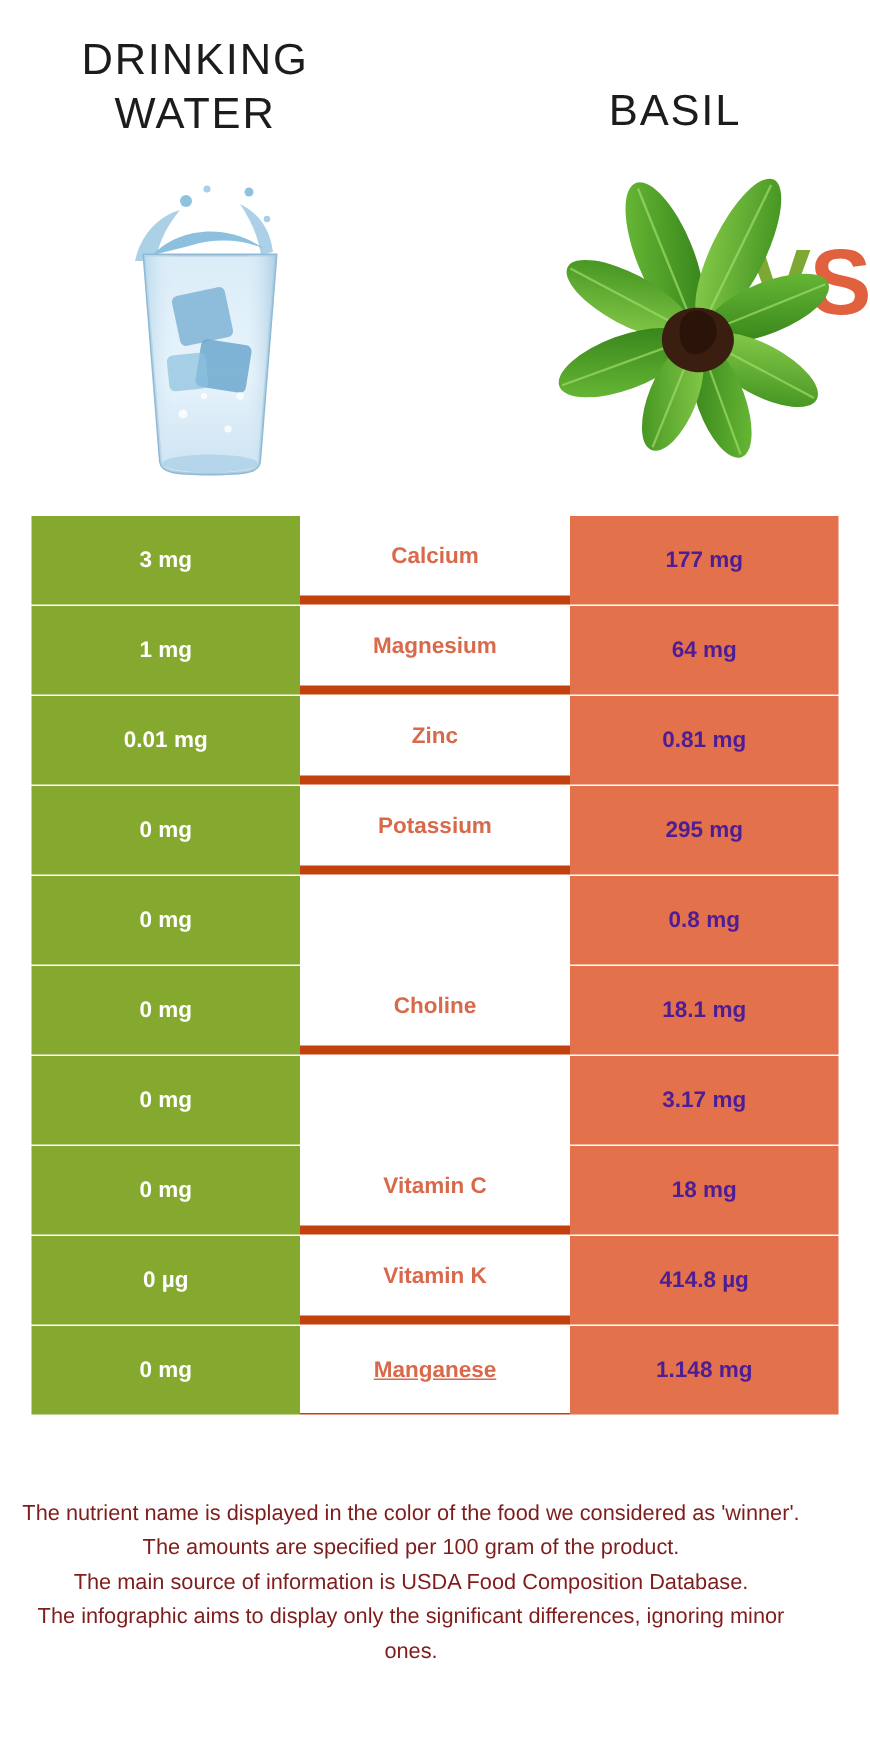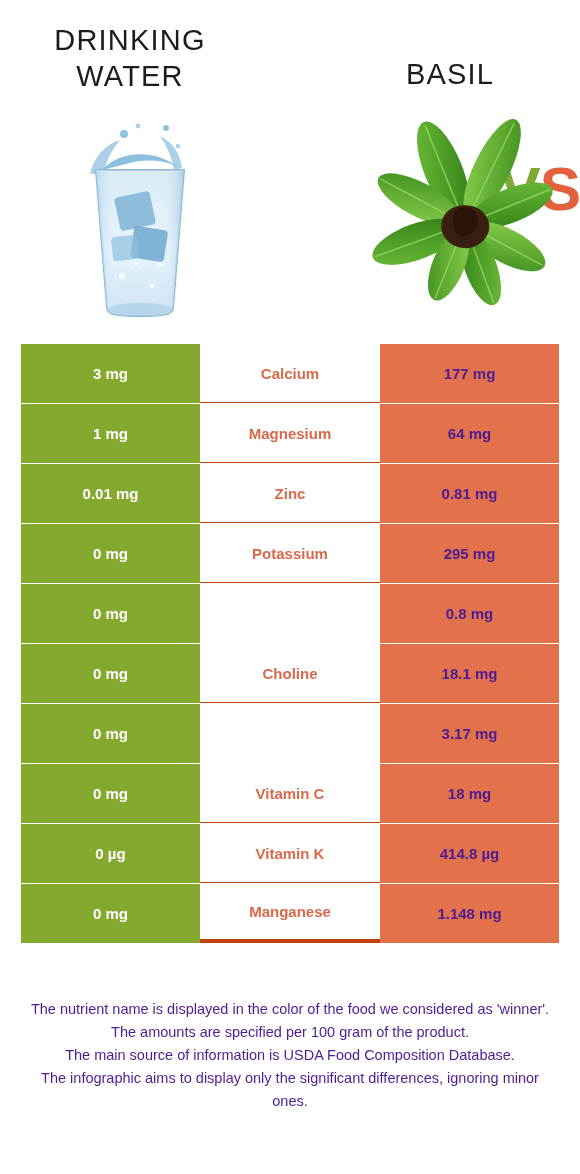--- a/index.html
+++ b/index.html
@@ -105,42 +105,42 @@
     font-size: 15px;
     font-weight: 700;
   }
   .cell-mid {
     left: 200px;
     width: 180px;
     background: #ffffff;
     color: #D9694B;
     font-size: 15px;
     font-weight: 700;
-    border-bottom: 1px solid #c2410c;
-  }
-  .row:last-child .cell-mid { border-bottom: 4px solid #c2410c; }
+    border-bottom: 6px solid #c2410c;
+  }
+  .row:last-child .cell-mid { border-bottom: 1px solid #c2410c; text-decoration: underline; }
   .cell-right {
     left: 380px;
     width: 179px;
     background: #E3714C;
     color: #4c1d95;
     font-size: 15px;
     font-weight: 700;
   }
 
   
   .footer {
     position: absolute;
     top: 998px;
-    left: 30px;
+    left: 14px;
     width: 520px;
     text-align: center;
     font-size: 14.5px;
     line-height: 23px;
-    color: #4c1d95;
+    color: #7f1d1d;
     font-weight: 400;
   }
   .footer p { margin: 0; }
 </style>
 </head>
 <body>
 
 <div class="header">
 
   <div class="titles">

